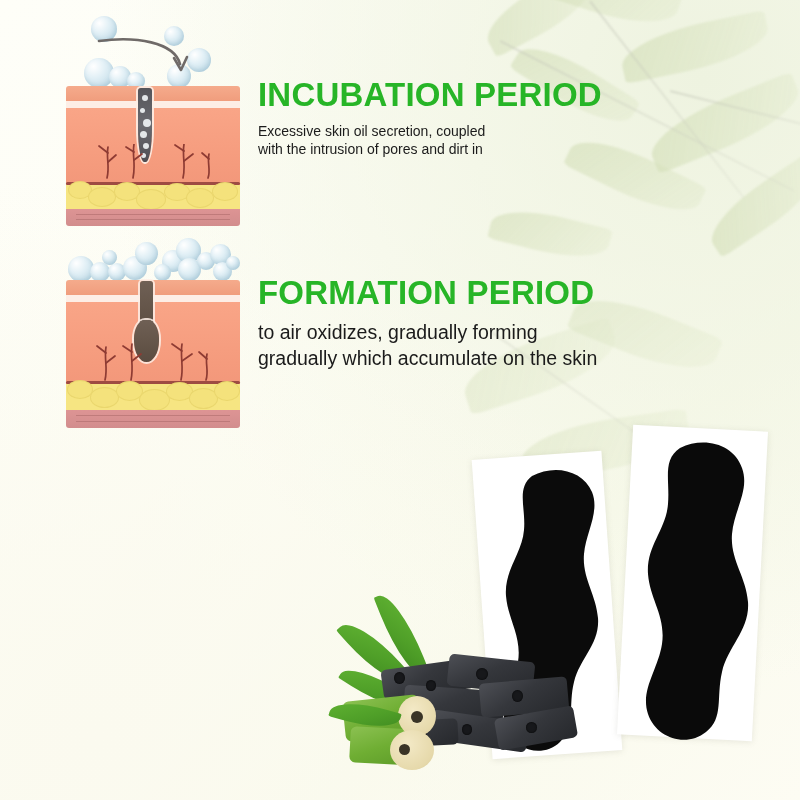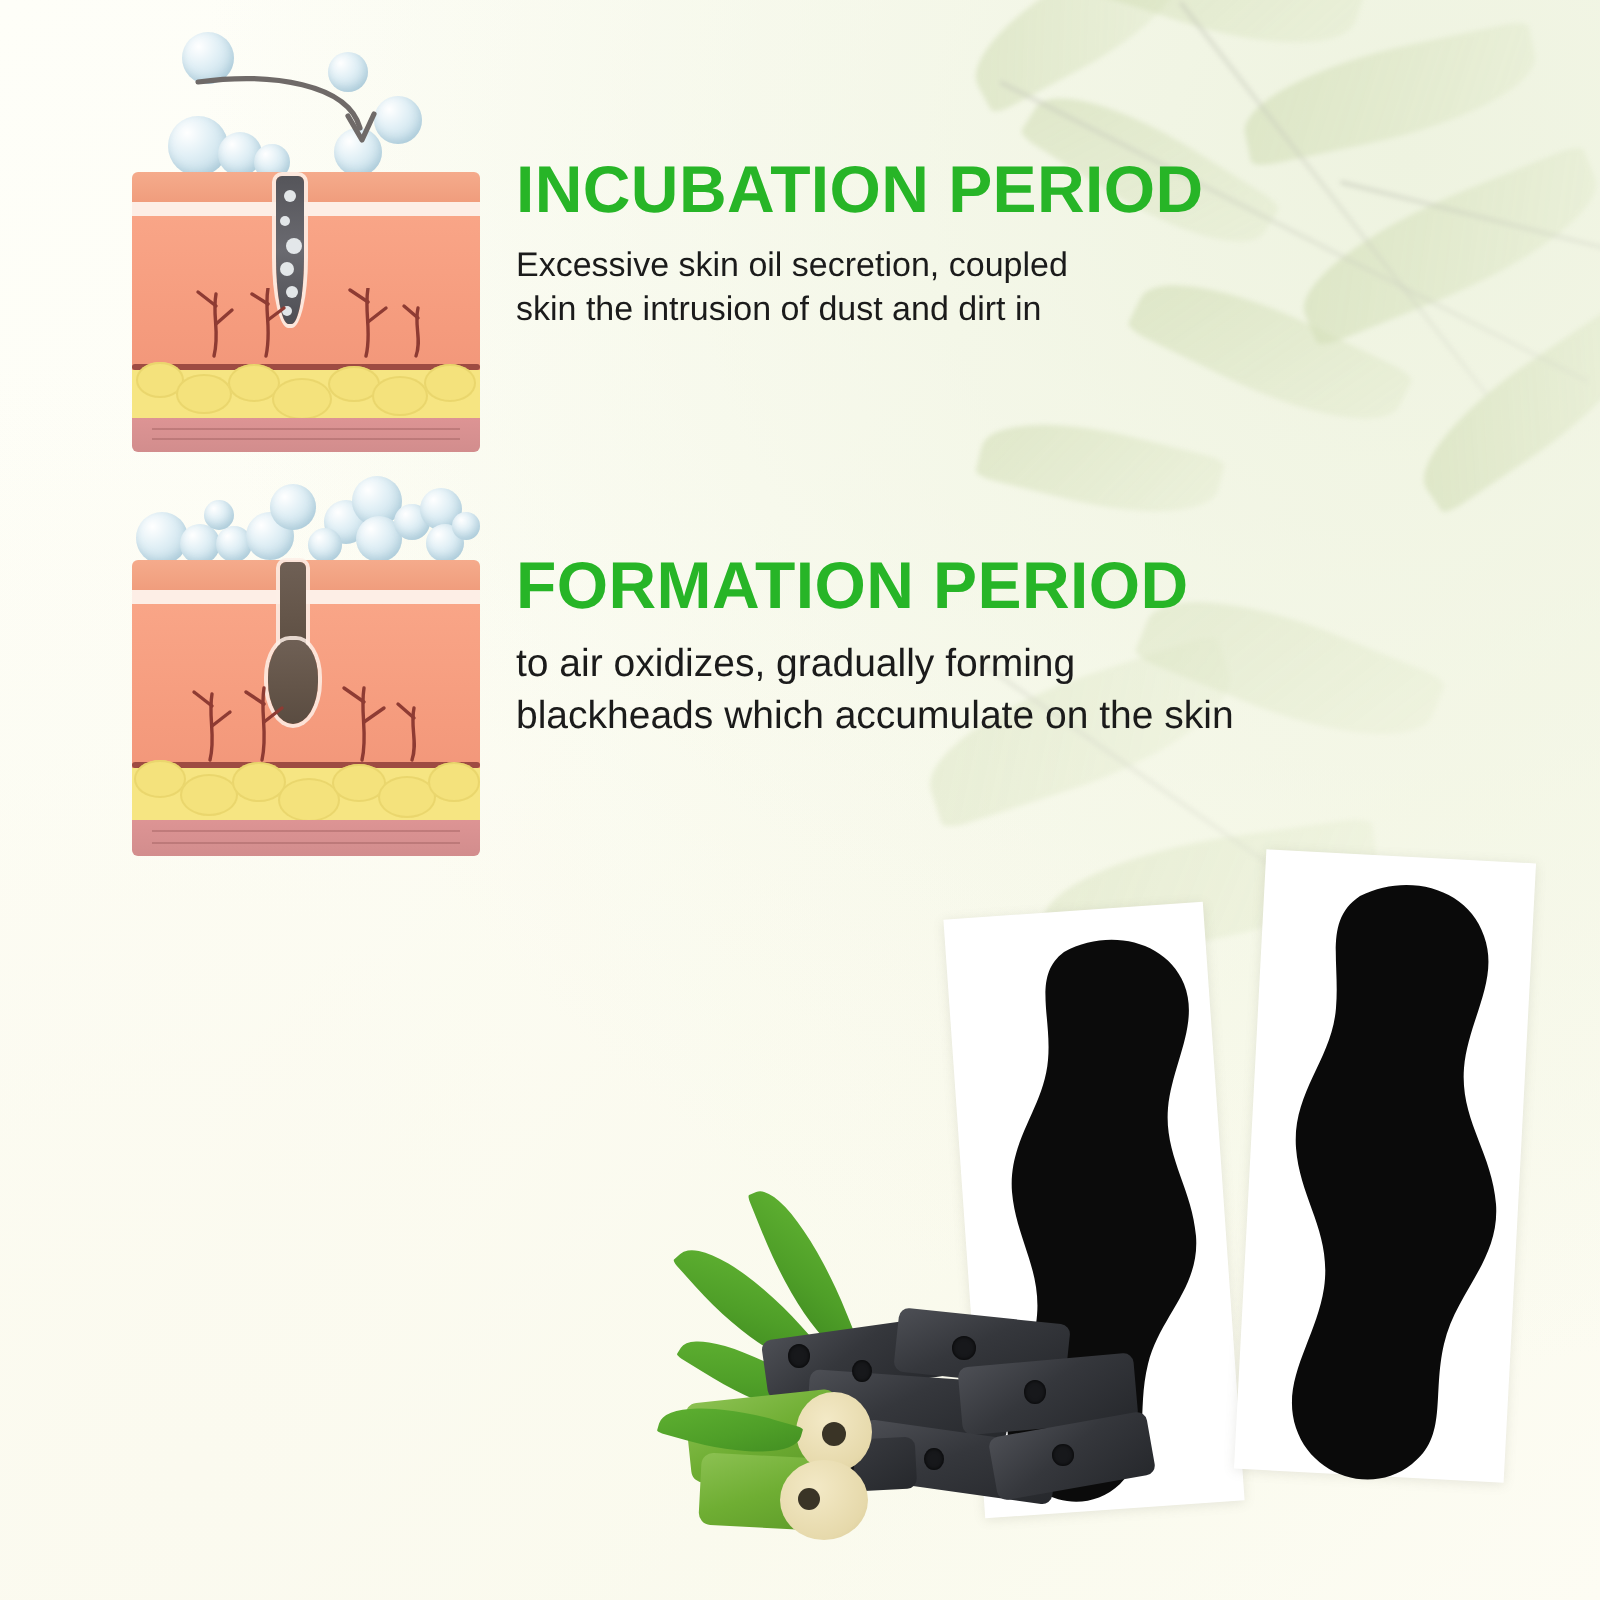--- a/index.html
+++ b/index.html
@@ -225,23 +225,23 @@
 
       <div class="muscle-layer" style="top:123px;height:17px;">
         <div class="muscle-line" style="top:5px;"></div>
         <div class="muscle-line" style="top:10px;"></div>
       </div>
     </div>
   </div>
 
   <div class="section-title" style="left:258px;top:76px;font-size:33px;">INCUBATION PERIOD</div>
 
-  <div class="section-body" style="left:258px;top:122px;width:400px;font-size:17px;">
+  <div class="section-body" style="left:258px;top:122px;width:400px;font-size:14px;">
     <div>Excessive skin oil secretion, coupled</div>
-    <div>skin the intrusion of dust and dirt in</div>
+    <div>with the intrusion of pores and dirt in</div>
   </div>
 
   <div class="diagram" style="left:66px;top:236px;width:174px;height:192px;">
 
     <div class="bubble" style="left:2px;top:20px;width:26px;height:26px;"></div>
     <div class="bubble" style="left:24px;top:26px;width:20px;height:20px;"></div>
     <div class="bubble" style="left:42px;top:27px;width:18px;height:18px;"></div>
     <div class="bubble" style="left:57px;top:20px;width:24px;height:24px;"></div>
     <div class="bubble" style="left:69px;top:6px;width:23px;height:23px;"></div>
     <div class="bubble" style="left:96px;top:14px;width:22px;height:22px;"></div>
@@ -294,21 +294,21 @@
         <div class="muscle-line" style="top:5px;"></div>
         <div class="muscle-line" style="top:11px;"></div>
       </div>
     </div>
   </div>
 
   <div class="section-title" style="left:258px;top:274px;font-size:33px;">FORMATION PERIOD</div>
 
   <div class="section-body" style="left:258px;top:320px;width:430px;font-size:19.5px;">
     <div>to air oxidizes, gradually forming</div>
-    <div>blackheads which accumulate on the skin</div>
+    <div>gradually which accumulate on the skin</div>
   </div>
 
   <div class="backing" style="left:482px;top:455px;width:130px;height:300px;transform:rotate(-4deg);"></div>
   <div class="backing" style="left:625px;top:428px;width:135px;height:310px;transform:rotate(3deg);"></div>
 
   <svg class="strip" style="left:480px;top:462px;" width="150" height="300" viewBox="0 0 150 300">
     <path d="M52,14 C74,2 103,8 112,30 C120,50 106,70 104,92
              C102,116 116,132 118,156 C120,182 100,196 94,220
              C88,244 96,264 80,280 C62,297 34,288 26,266
              C18,244 34,224 38,200 C42,174 28,158 26,134

